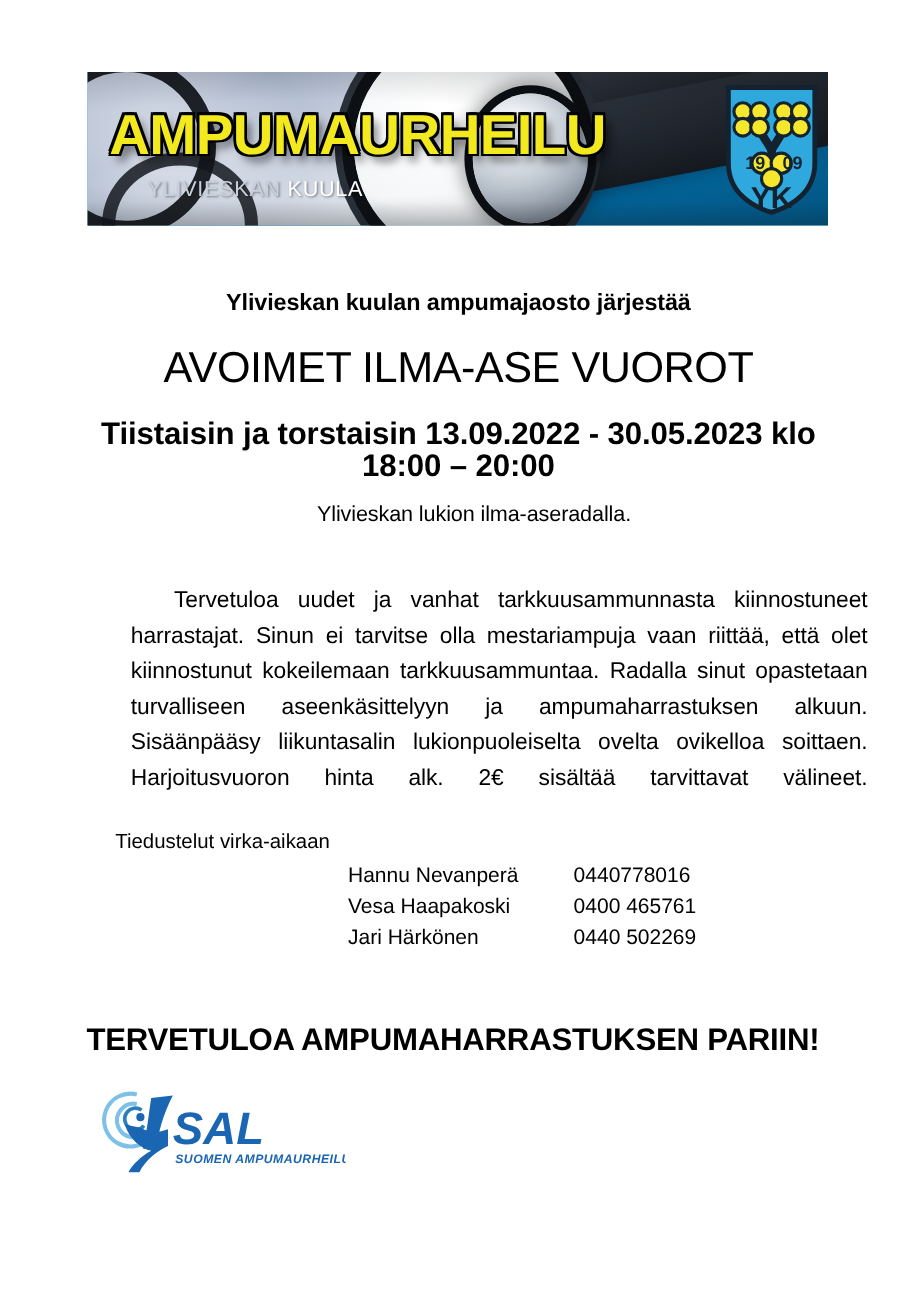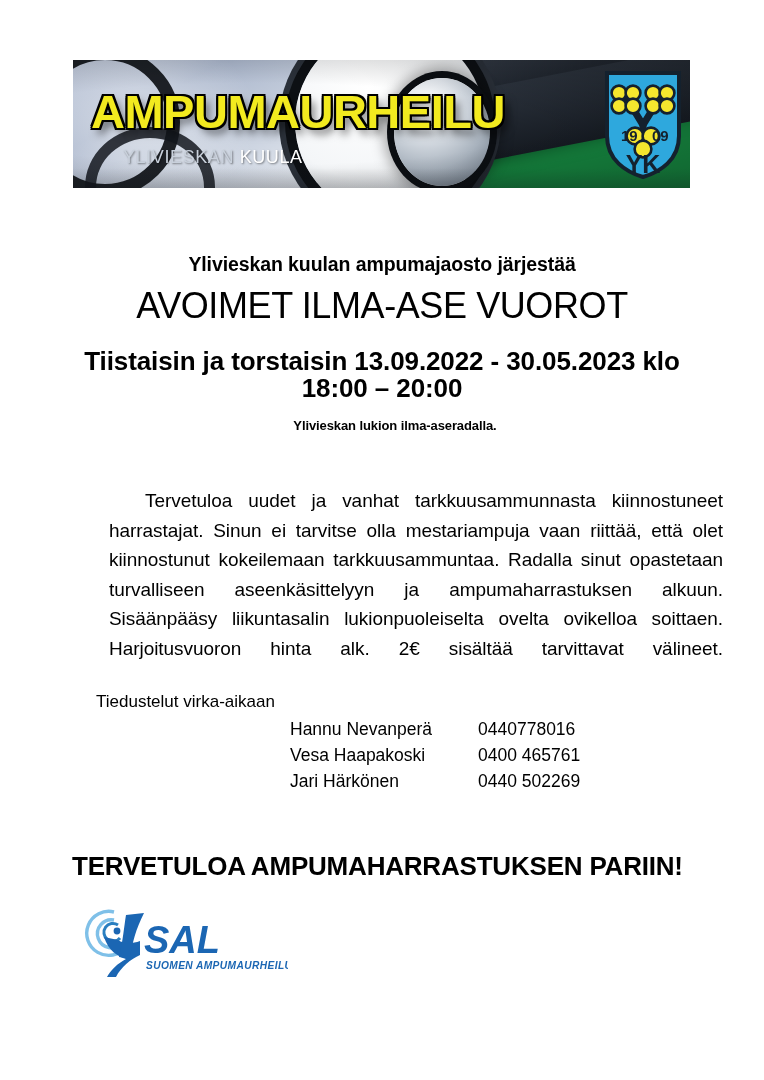--- a/index.html
+++ b/index.html
@@ -25,21 +25,21 @@
   }
 
   
   .banner {
     position: absolute;
     left: 73px;
     top: 60px;
     width: 617px;
     height: 128px;
     overflow: hidden;
-    background: #15803d;
+    background: #0369a1;
   }
   .banner-photo {
     position: absolute;
     inset: 0;
   }
   
   .ph-left {
     position: absolute;
     left: 0; top: 0;
     width: 58%;
@@ -172,21 +172,20 @@
 
   
   .lead {
     position: absolute;
     left: 0; right: 0;
     top: 241px;
     text-align: center;
     font-size: 19.5px;
     font-weight: 700;
     letter-spacing: -0.1px;
-    margin-top: 12px;
   }
   .headline {
     position: absolute;
     left: 0; right: 0;
     top: 285px;
     text-align: center;
     font-size: 36px;
     font-weight: 400;
     letter-spacing: -0.4px;
   }
@@ -199,22 +198,22 @@
     font-size: 26px;
     font-weight: 700;
     line-height: 27px;
     letter-spacing: -0.1px;
   }
   .where {
     position: absolute;
     left: 0; right: 0;
     top: 418px;
     text-align: center;
-    font-size: 13px;
-    font-weight: 700;
+    font-size: 18px;
+    font-weight: 400;
     letter-spacing: -0.1px;
     padding-left: 26px;
   }
 
   .body-par {
     position: absolute;
     left: 76px;
     width: 614px;
     top: 486px;
     font-size: 19px;

